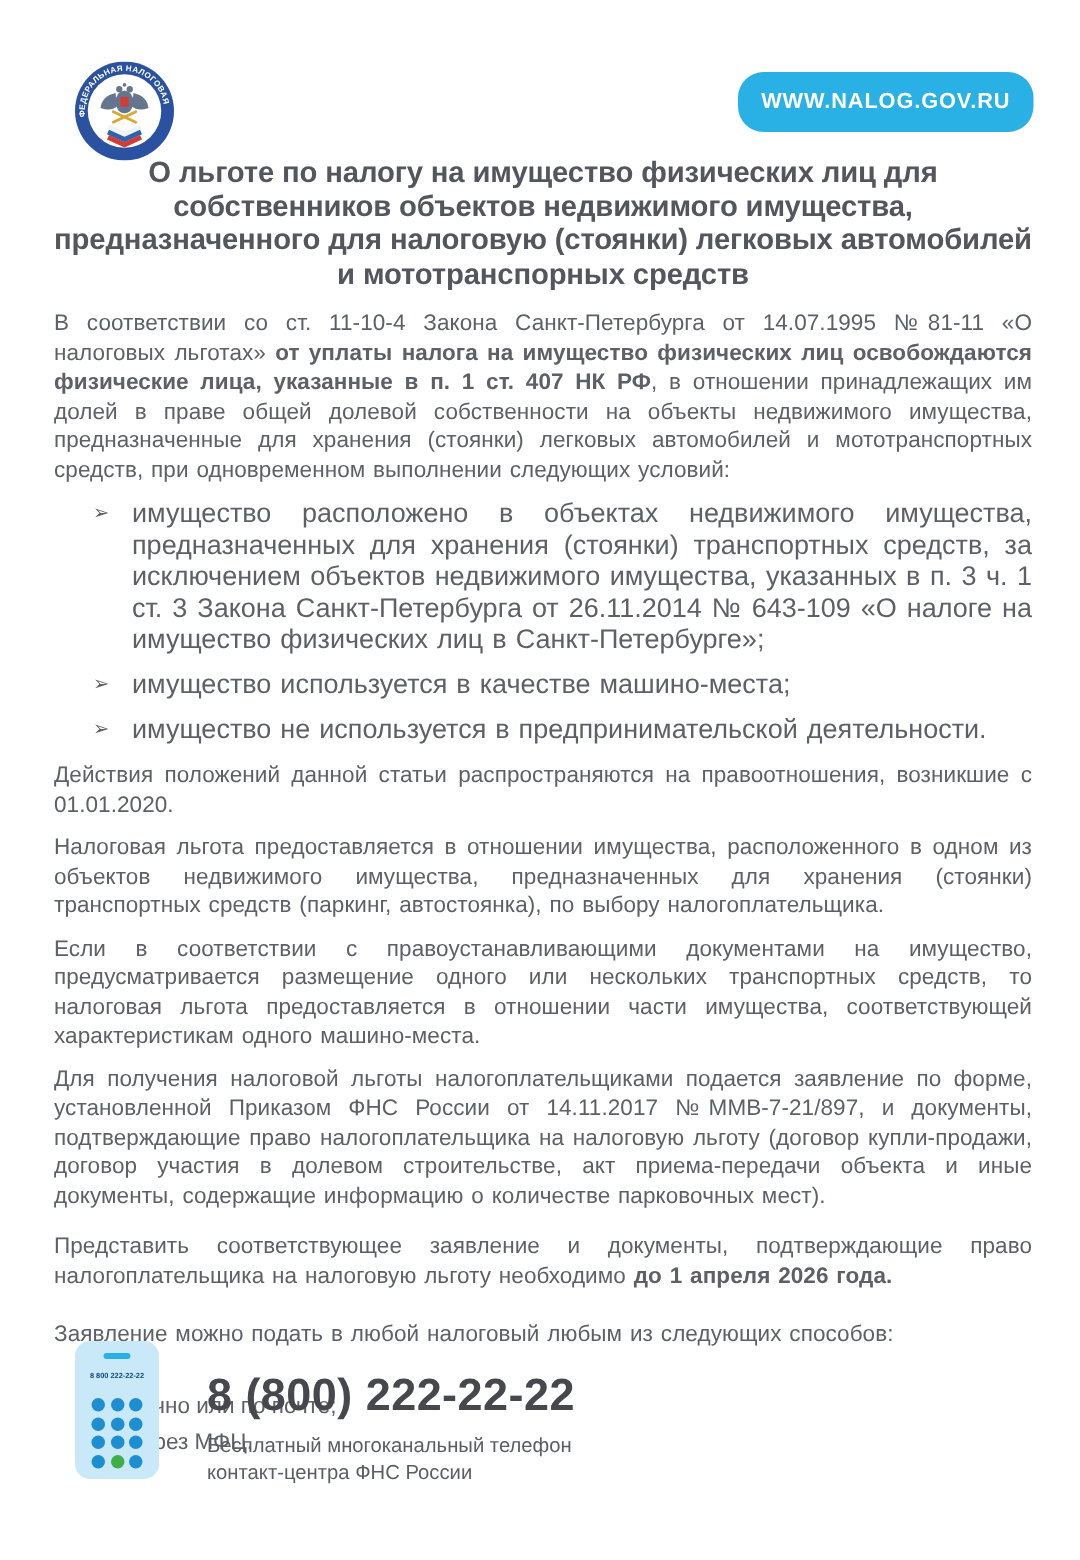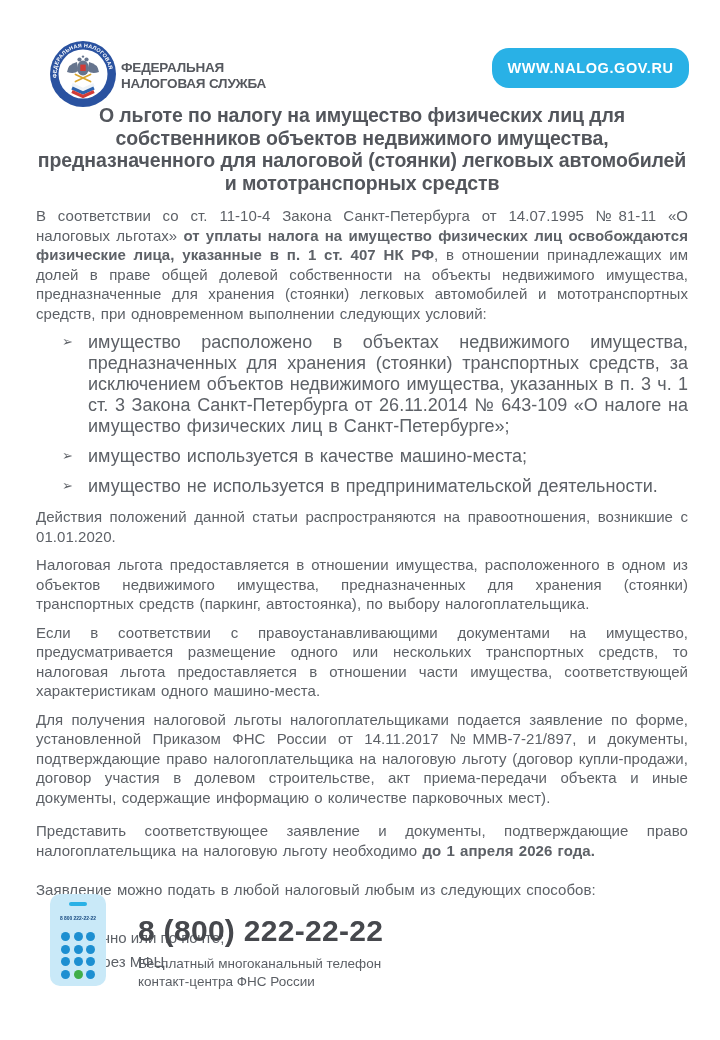--- a/index.html
+++ b/index.html
@@ -111,33 +111,29 @@
       <line x1="25.5" y1="40.5" x2="40.5" y2="33.5"></line>
       <line x1="25.5" y1="33.5" x2="40.5" y2="40.5"></line>
     </g>
     <g fill="none" stroke-width="3.2">
       <path d="M22,43.5 L33,48.5 L44,43.5" stroke="#eef3f8"></path>
       <path d="M22,47 L33,52 L44,47" stroke="#2d63ae"></path>
       <path d="M22,50.5 L33,55.5 L44,50.5" stroke="#d23b36"></path>
     </g>
   </svg>
 
-  <div class="org-name">
-    <div>ФЕДЕРАЛЬНАЯ</div>
-    <div>НАЛОГОВАЯ СЛУЖБА</div>
-  </div>
 
   <div class="site-btn">WWW.NALOG.GOV.RU</div>
 
   <div class="content">
 
     <div class="title">
       <div>О льготе по налогу на имущество физических лиц для</div>
       <div>собственников объектов недвижимого имущества,</div>
-      <div>предназначенного для налоговой (стоянки) легковых автомобилей</div>
+      <div>предназначенного для налоговую (стоянки) легковых автомобилей</div>
       <div>и мототранспорных средств</div>
     </div>
 
     <p class="body"><span>В соответствии со ст. 11-10-4 Закона Санкт-Петербурга от 14.07.1995 №81-11 «О налоговых льготах» </span><span class="b">от уплаты налога на имущество физических лиц освобождаются физические лица, указанные в п. 1 ст. 407 НК РФ</span><span>, в отношении принадлежащих им долей в праве общей долевой собственности на объекты недвижимого имущества, предназначенные для хранения (стоянки) легковых автомобилей и мототранспортных средств, при одновременном выполнении следующих условий:</span></p>
 
     <ul class="cond">
       <li>
         <span class="arrow">➢</span>
         <span class="cond-text">имущество расположено в объектах недвижимого имущества, предназначенных для хранения (стоянки) транспортных средств, за исключением объектов недвижимого имущества, указанных в п. 3 ч. 1 ст. 3 Закона Санкт-Петербурга от 26.11.2014 № 643-109 «О налоге на имущество физических лиц в Санкт-Петербурге»;</span>
       </li>

